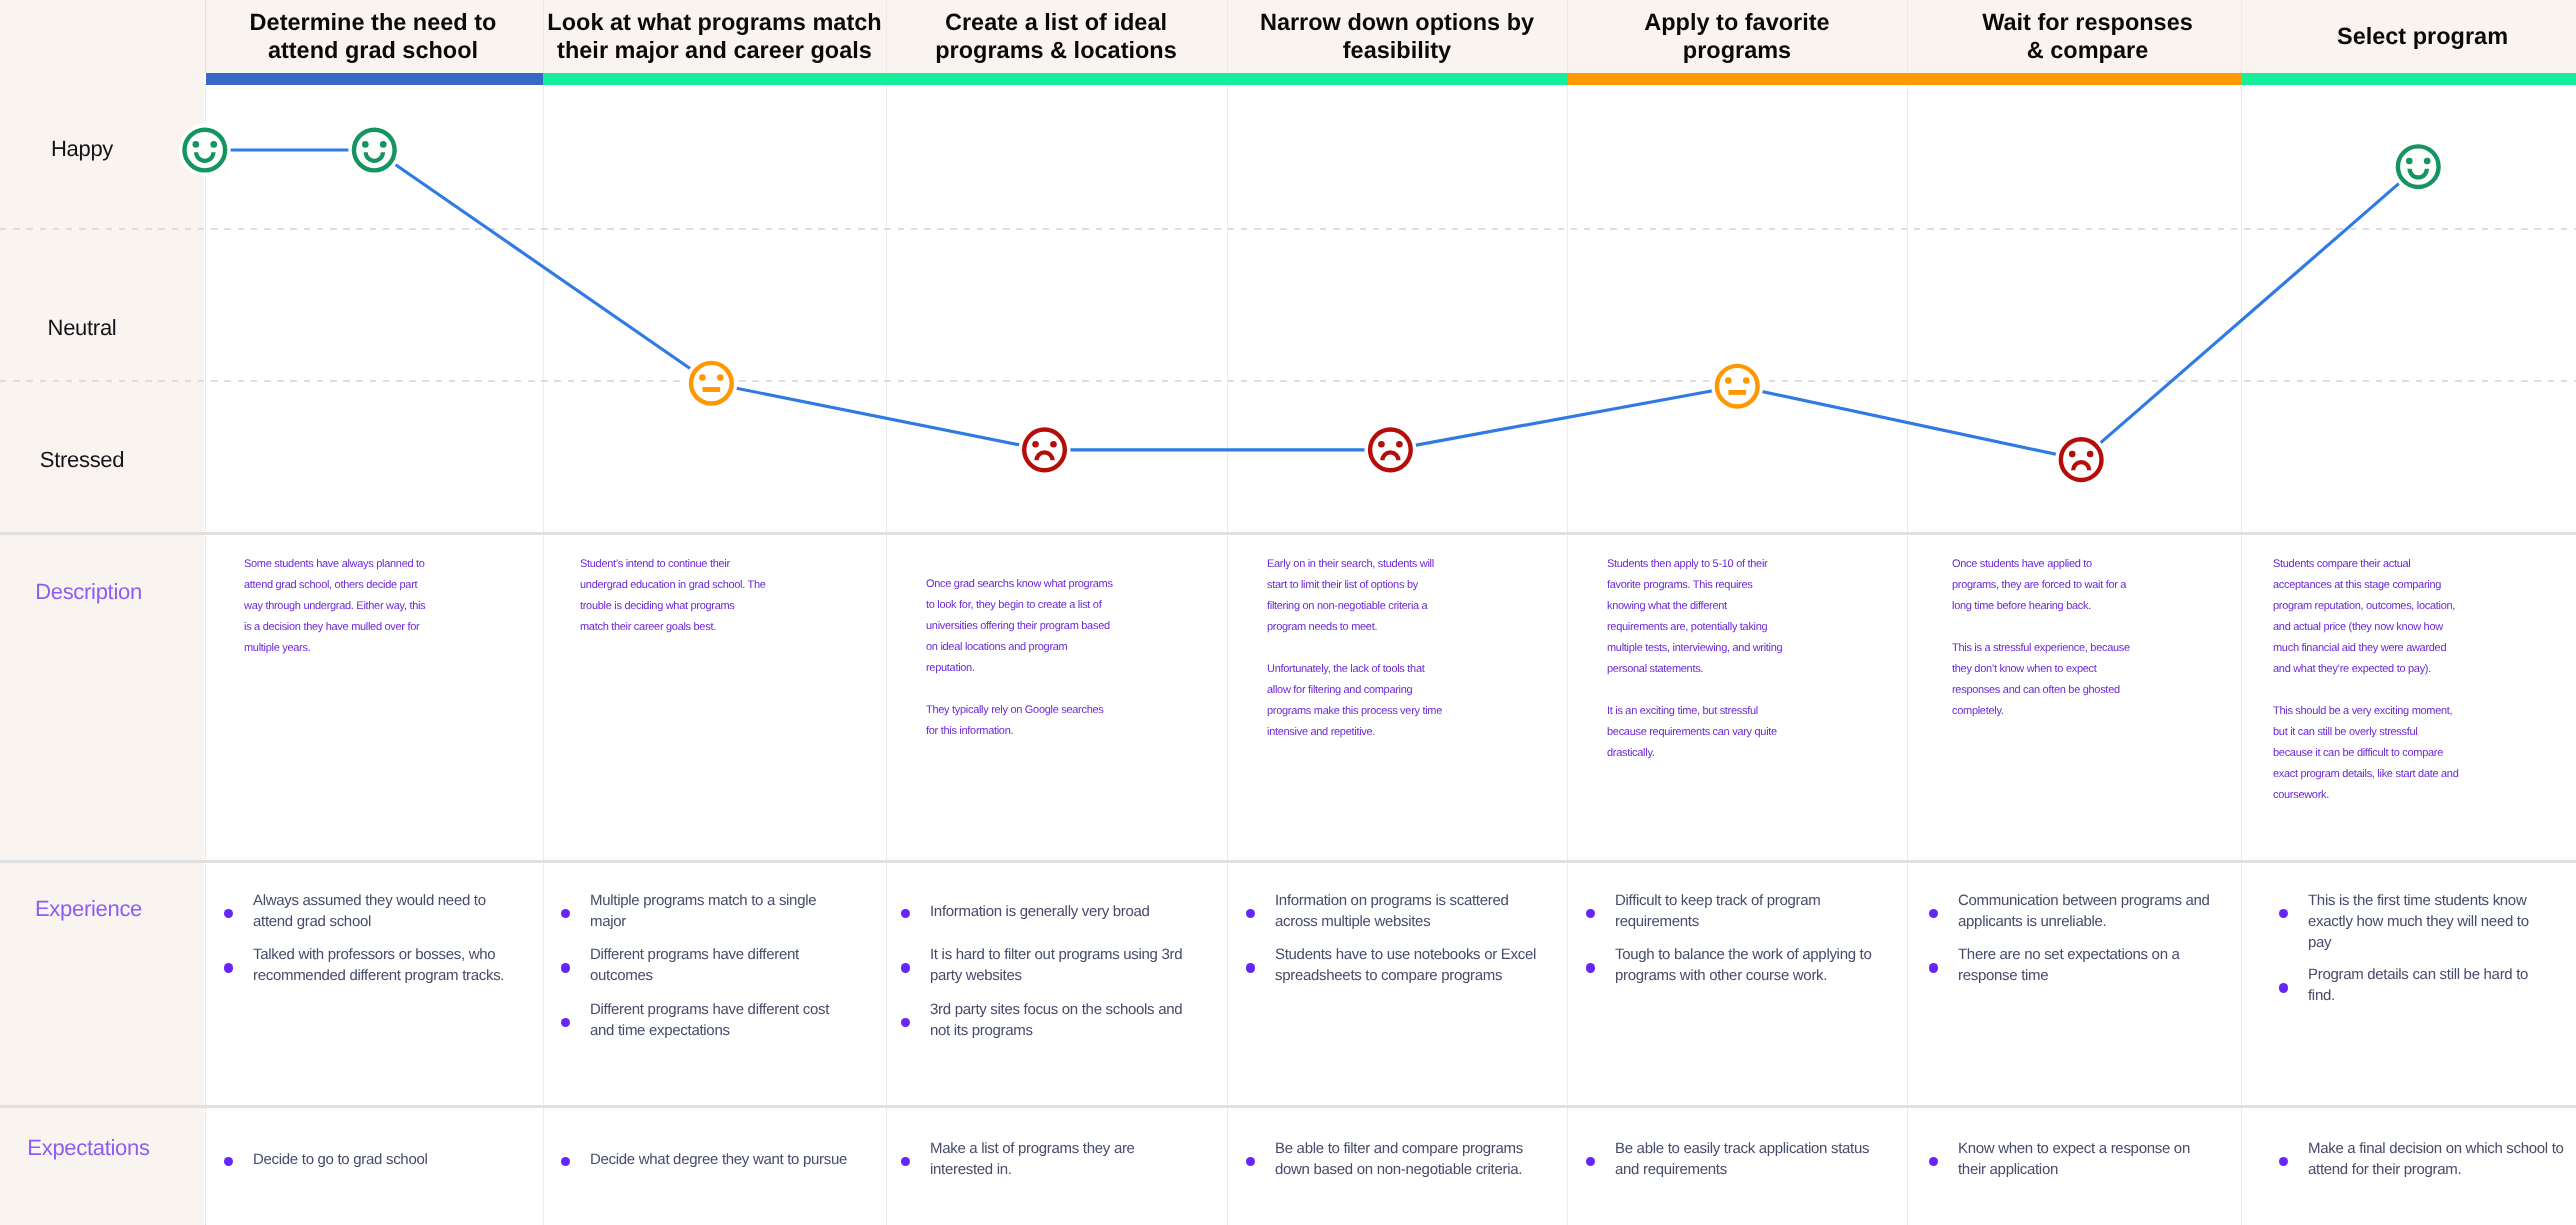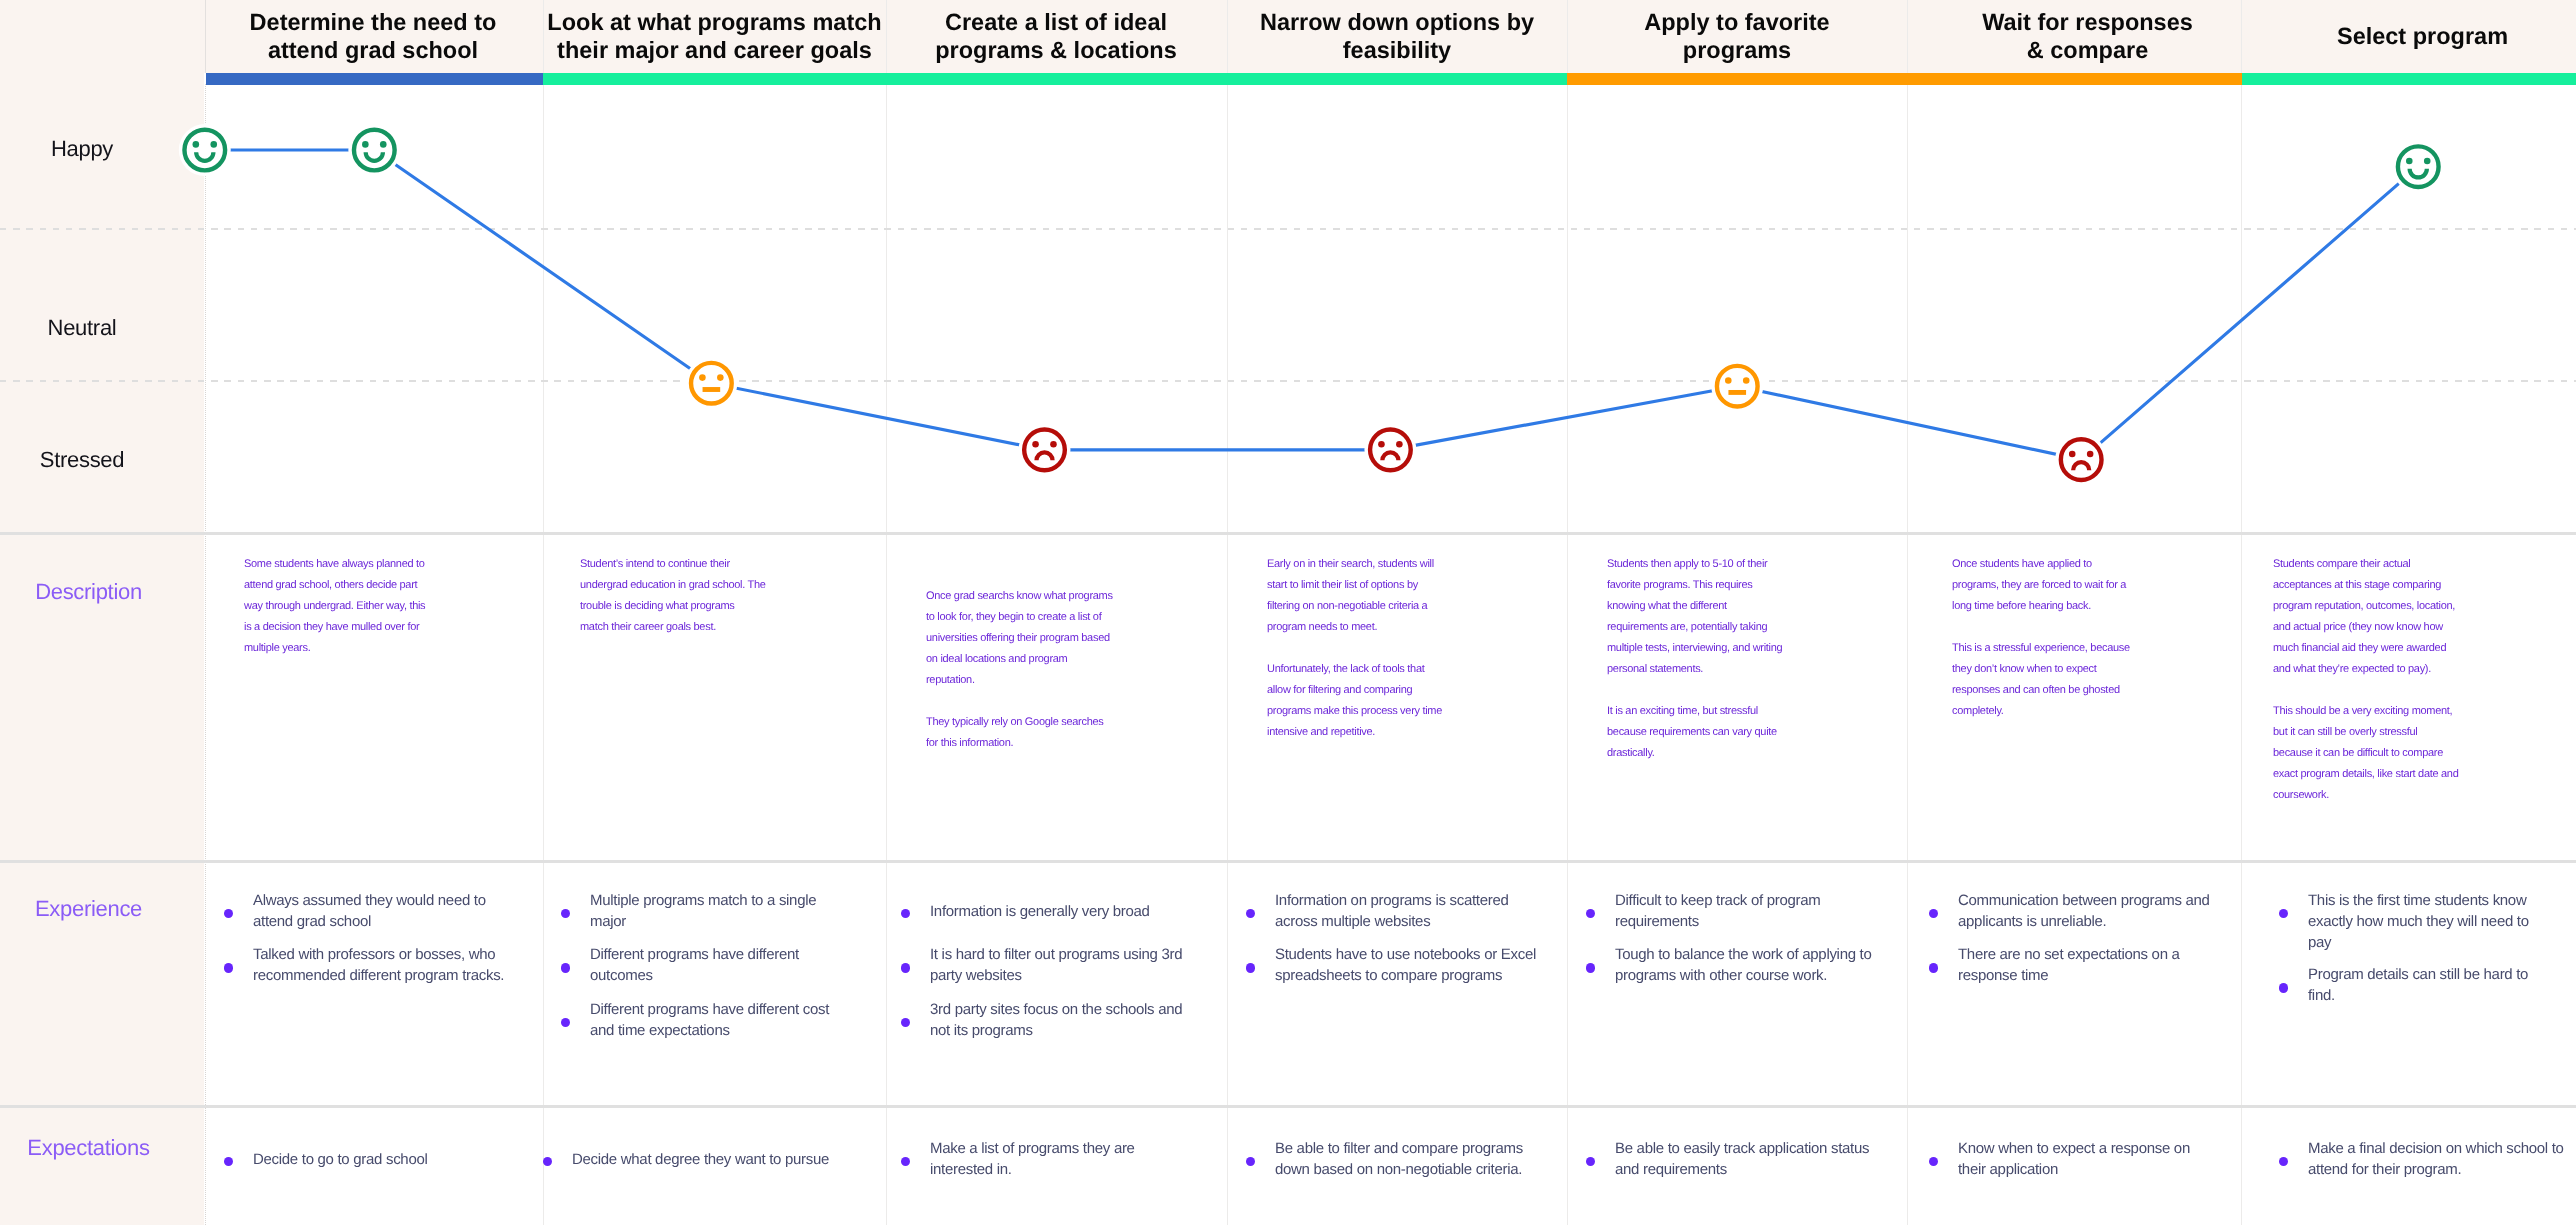--- a/index.html
+++ b/index.html
@@ -146,21 +146,21 @@
 way through undergrad. Either way, this
 is a decision they have mulled over for
 multiple years.</div>
 </div>
 <div class="desc" style="left:580px;top:554px;width:280px">
   <div class="para">Student’s intend to continue their
 undergrad education in grad school. The
 trouble is deciding what programs
 match their career goals best.</div>
 </div>
-<div class="desc" style="left:926px;top:586px;width:280px">
+<div class="desc" style="left:926px;top:574px;width:280px">
   <div class="para">Once grad searchs know what programs
 to look for, they begin to create a list of
 universities offering their program based
 on ideal locations and program
 reputation.</div>
   <div class="para">They typically rely on Google searches
 for this information.</div>
 </div>
 <div class="desc" style="left:1267px;top:554px;width:280px">
   <div class="para">Early on in their search, students will
@@ -298,21 +298,21 @@
         <span class="btext" style="padding-top:0px">Program details can still be hard to
 find.</span>
       </div>
 </div>
 <div class="blist" style="left:224px;top:1138px;width:309px">
   <div class="bitem">
         <span class="dot" style="top:19px"></span>
         <span class="btext" style="padding-top:10.6px">Decide to go to grad school</span>
       </div>
 </div>
-<div class="blist" style="left:543px;top:1138px;width:309px">
+<div class="blist" style="left:561px;top:1138px;width:309px">
   <div class="bitem">
         <span class="dot" style="top:19px"></span>
         <span class="btext" style="padding-top:10.6px">Decide what degree they want to pursue</span>
       </div>
 </div>
 <div class="blist" style="left:901px;top:1138px;width:309px">
   <div class="bitem">
         <span class="dot" style="top:19px"></span>
         <span class="btext" style="padding-top:0px">Make a list of programs they are
 interested in.</span>

